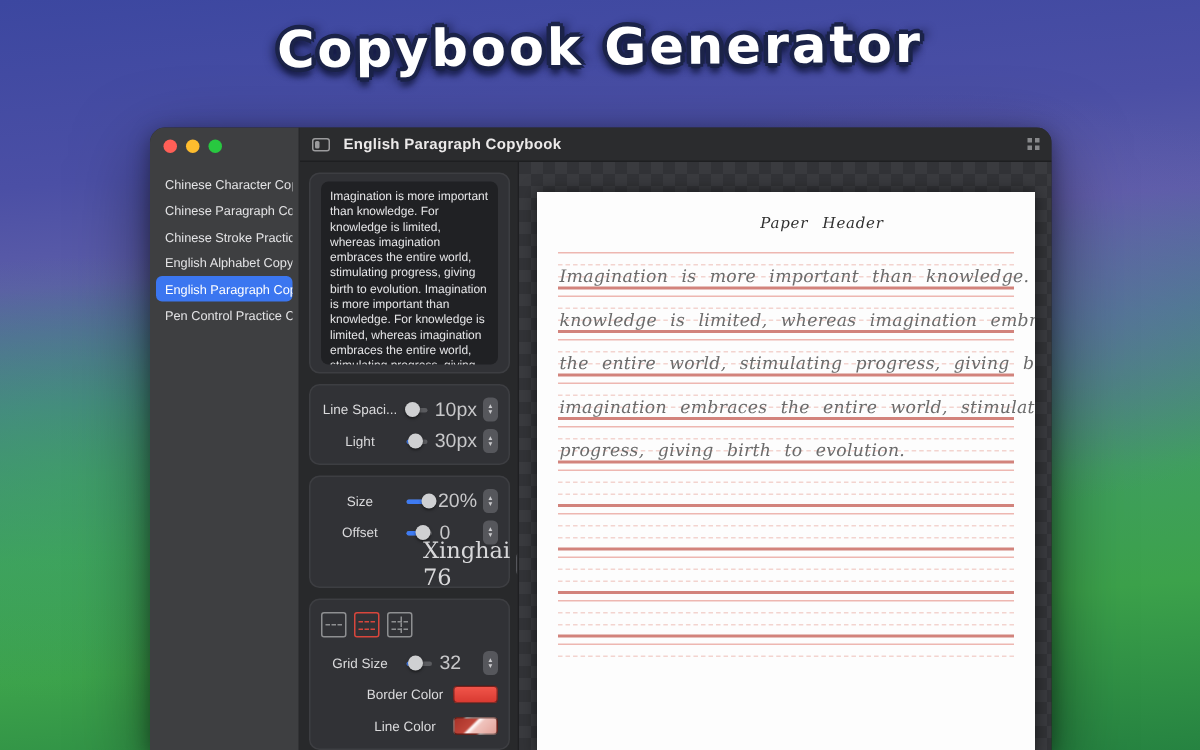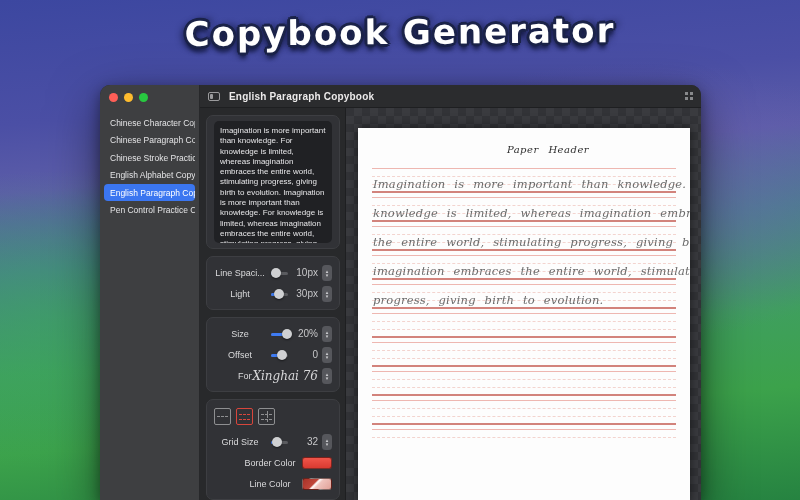--- a/index.html
+++ b/index.html
@@ -73,27 +73,27 @@
   .ctl-row { display:flex; align-items:center; height:21px; }
   .ctl-label { font-size:9px; color:#dadadc; width:52px; flex:0 0 auto; white-space:nowrap; overflow:hidden;text-align:center; }
   .ctl-label.wide { width:auto; flex:1;margin-left:24px; }
   .slider { flex:1; position:relative; height:12px; margin:0 5px; }
   .track { position:absolute; left:0; right:0; top:5px; height:3px; background:#5a5b5f; border-radius:2px; }
   .fill { position:absolute; left:0; top:0; height:3px; background:#3e7bf3; border-radius:2px; }
   .thumb {
     position:absolute; top:-4px; width:10px; height:10px; border-radius:50%;
     background:#cfd0d2; box-shadow:0 1px 2px rgba(0,0,0,.5);
   }
-  .ctl-value { font-size:10px; color:#c7c7c9; min-width:25px; text-align:right; flex:0 0 auto; }
+  .ctl-value { font-size:13px; color:#c7c7c9; min-width:25px; text-align:left; flex:0 0 auto; }
   .stepper {
     width:10px; height:16px; margin-left:4px; flex:0 0 auto; background:#56575c; border-radius:3.5px;
     display:flex; flex-direction:column; align-items:center; justify-content:center;
     color:#cccccf; font-size:5px; line-height:4px; cursor:default;
   }
-  .script-value { font-family:"DejaVu Serif",serif; font-style:italic; font-size:12px; color:#d8d8da; }
+  .script-value { font-family:"DejaVu Serif",serif; font-size:15px; color:#d8d8da;margin-left:44px; }
 
   
   .gridtype-row { display:flex; gap:5px; padding:3px 0 6px 0; }
   .gt-icon { width:17px; height:17px; border:1.5px solid #8e8f91; border-radius:2px; position:relative; }
   .gt-icon .dash { position:absolute; left:2px; right:2px; border-top:1.5px dashed #8e8f91; }
   .gt-icon .vdash { position:absolute; top:2px; bottom:2px; left:50%; border-left:1.5px dashed #8e8f91; }
   .gt-icon.selected { border-color:#d8463c; }
   .gt-icon.selected .dash { border-top-color:#d8463c; }
 
   .swatch { width:30px; height:12px; border-radius:3px; margin-left:auto; border:1px solid rgba(0,0,0,.45); }

